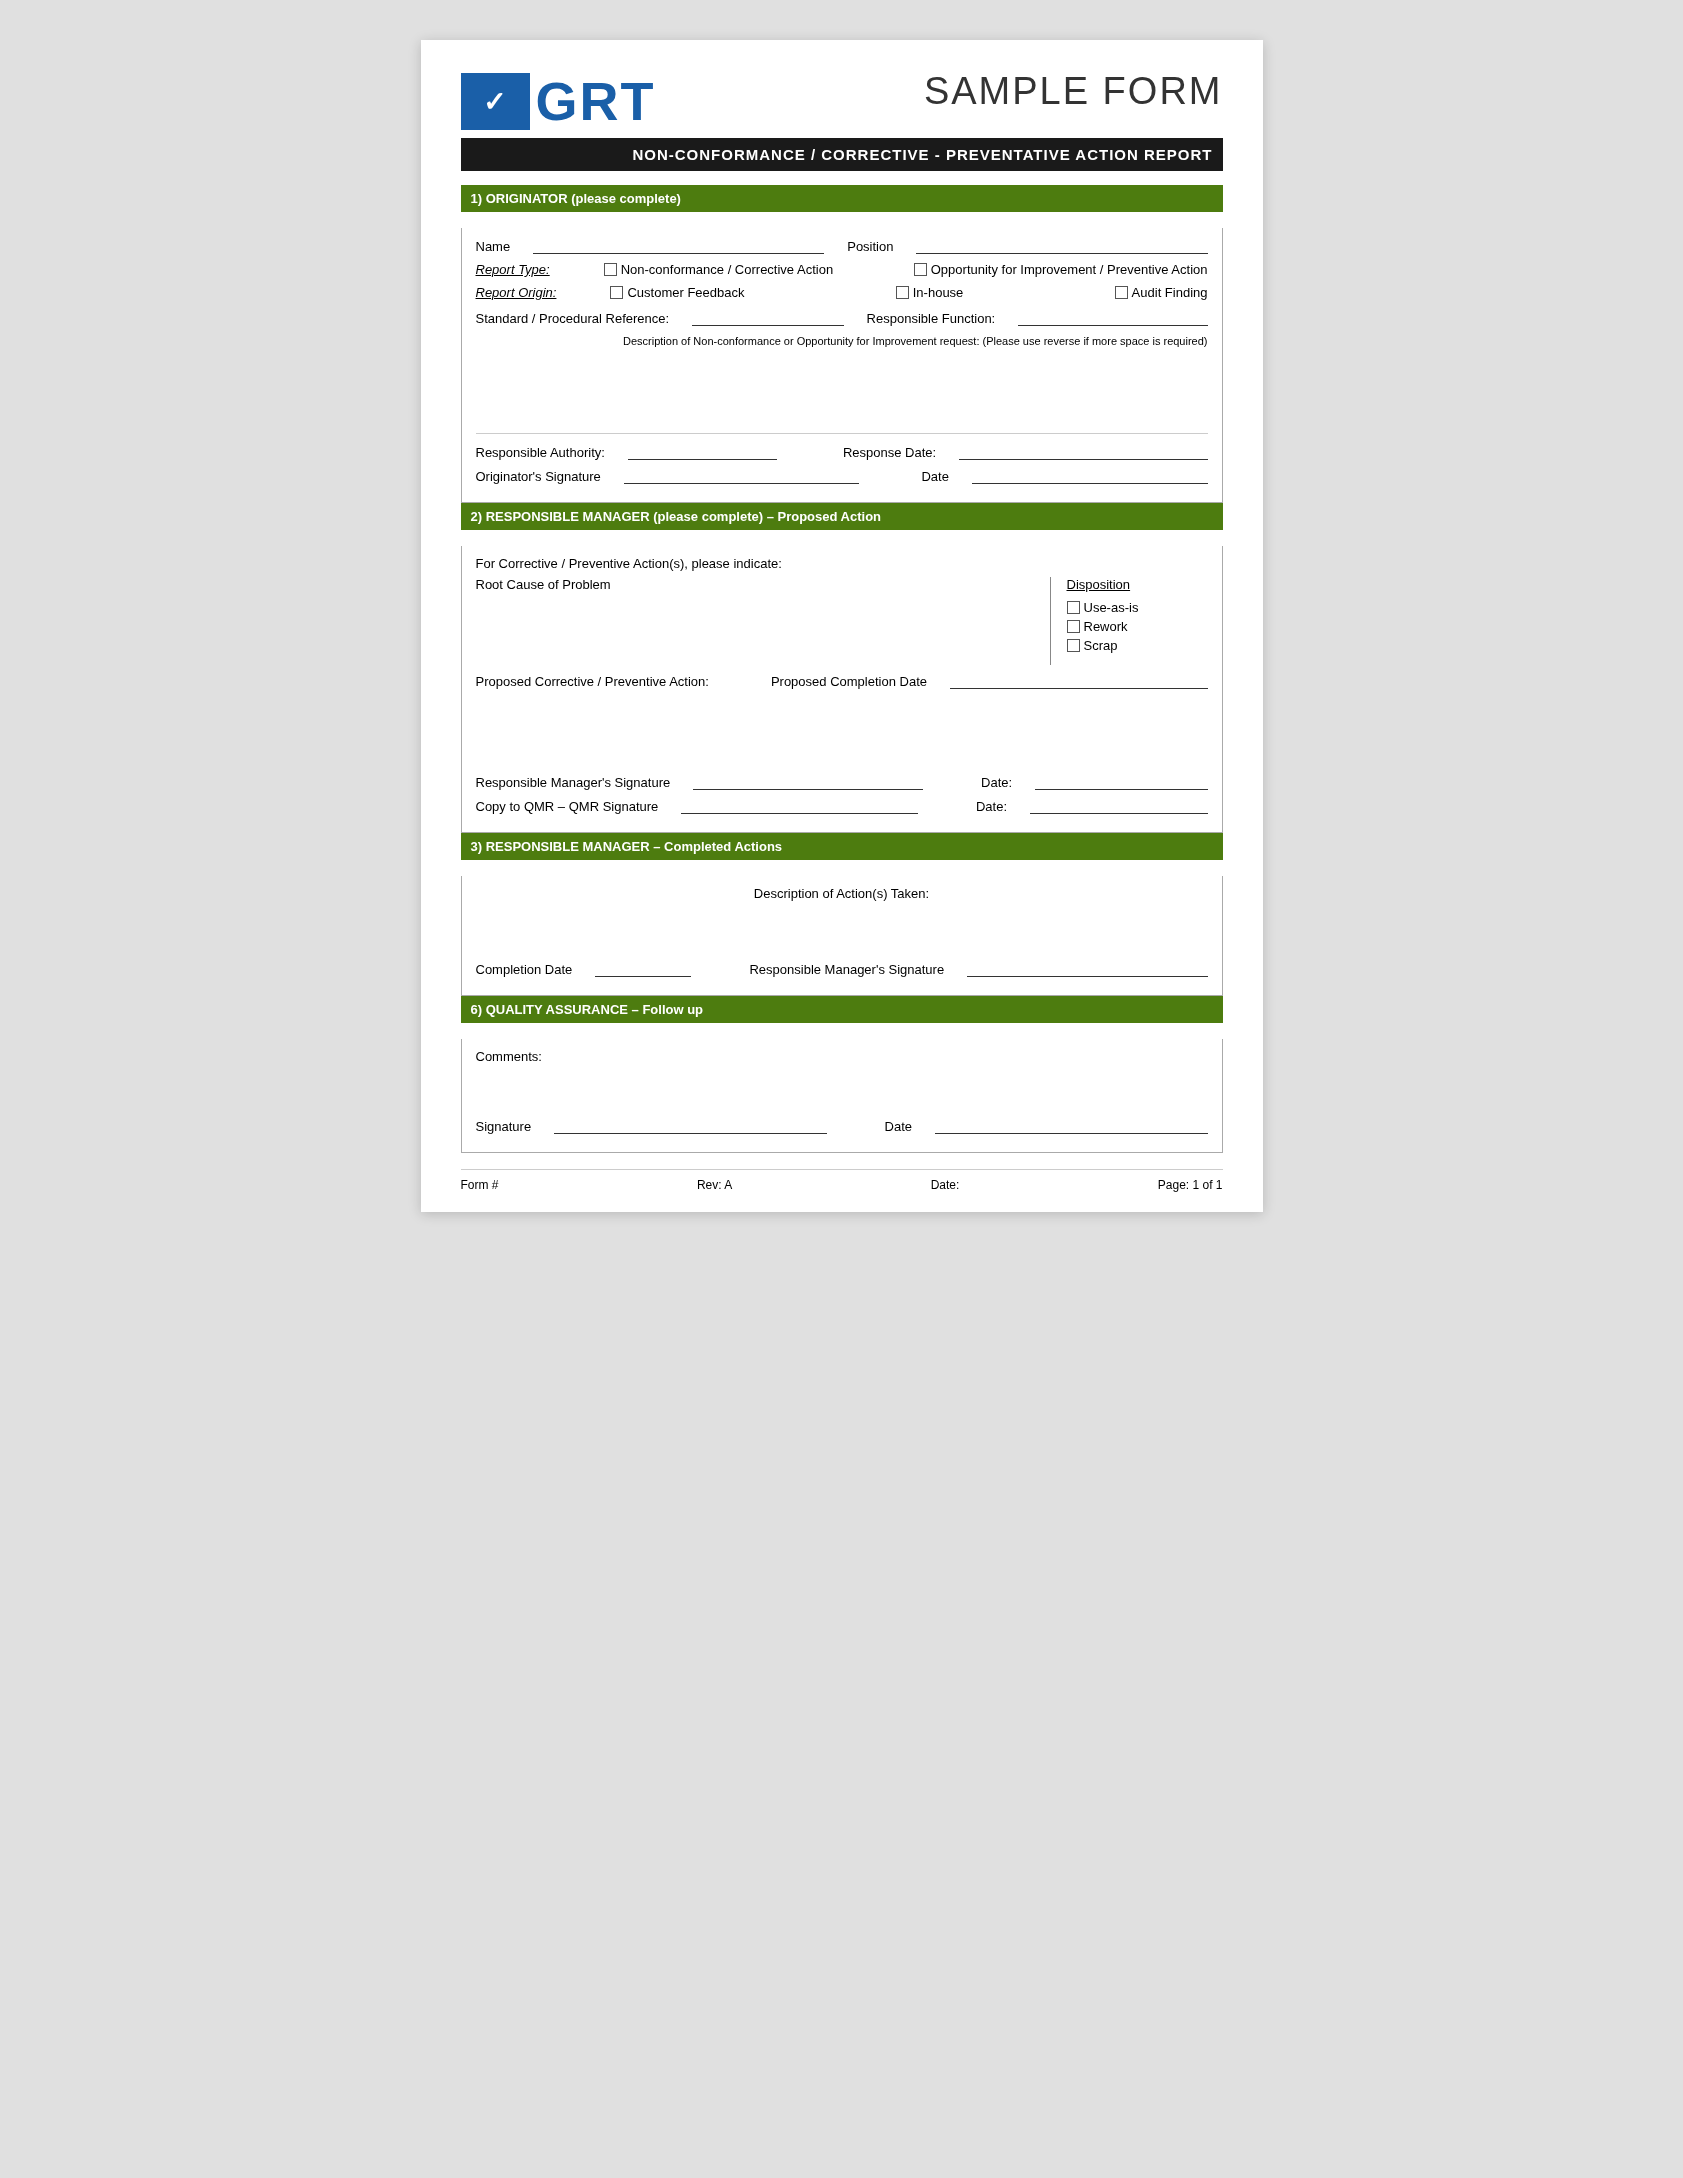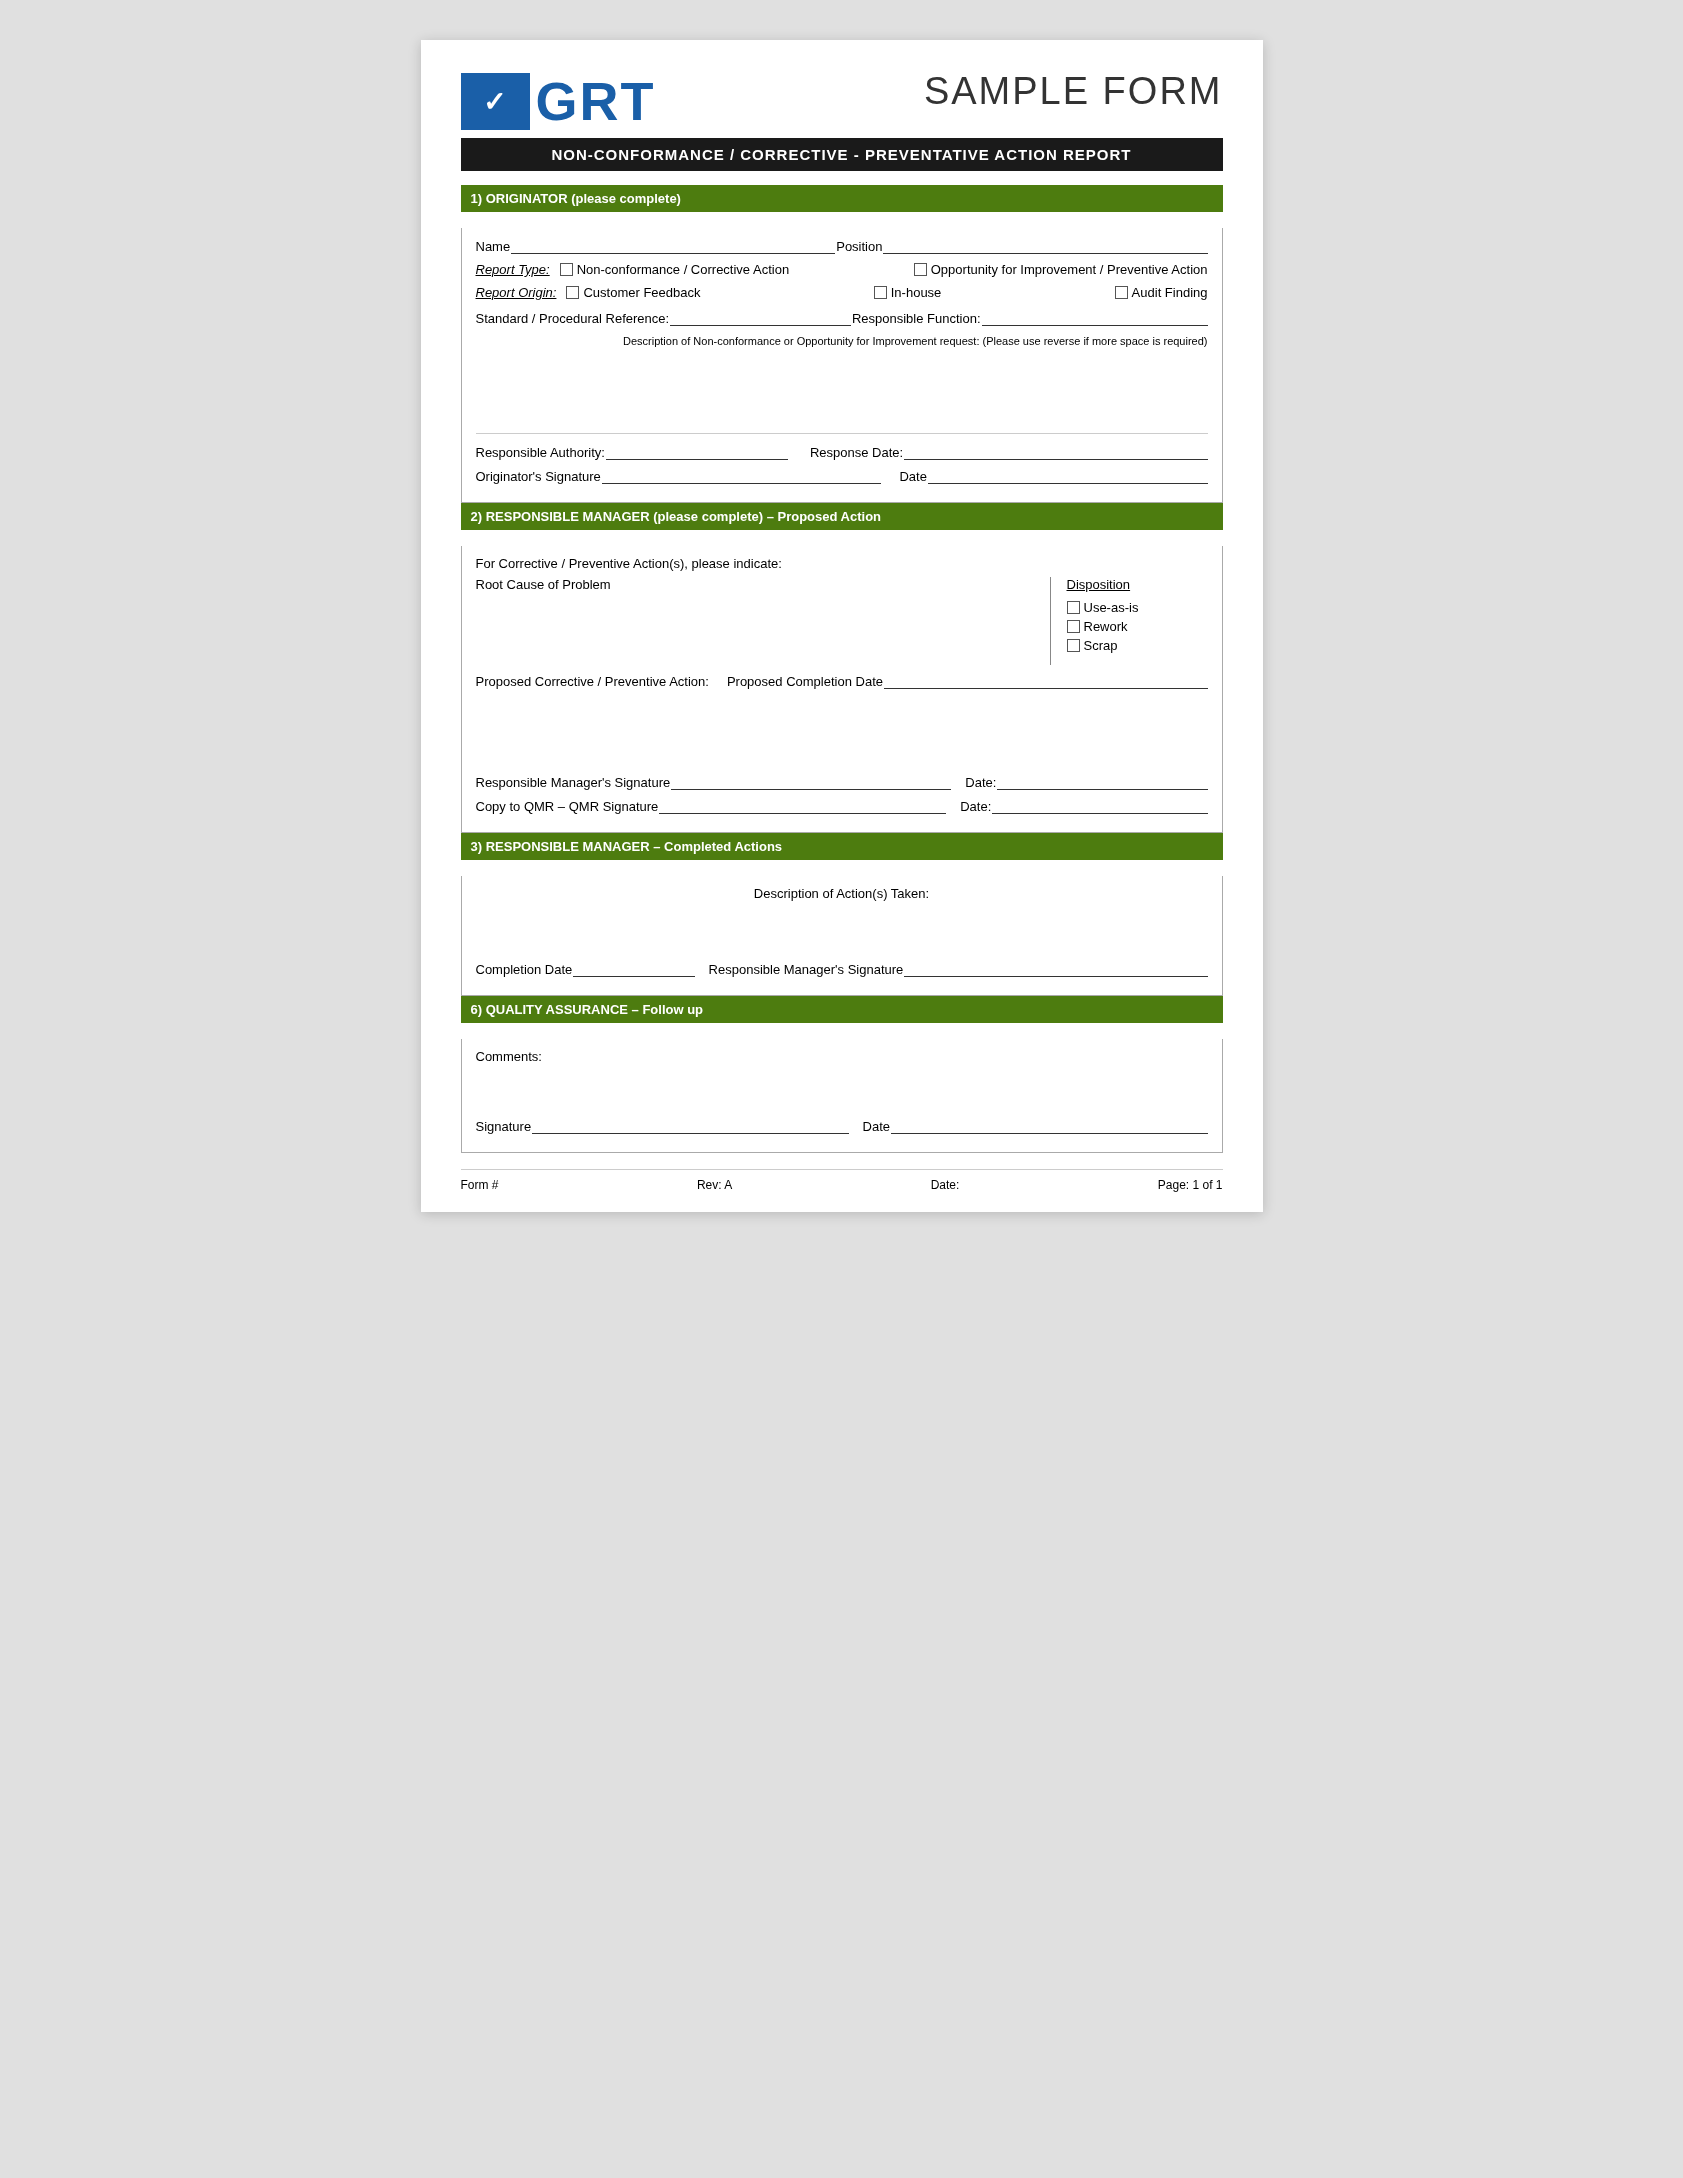--- a/index.html
+++ b/index.html
@@ -51,21 +51,21 @@
     .sample-form-title {
       font-size: 38px;
       font-weight: 300;
       color: #333;
       text-align: right;
       letter-spacing: 2px;
     }
     .main-title-bar {
       background: #1a1a1a;
       color: #fff;
-      text-align: center;
+      text-align: right;
       font-size: 15px;
       font-weight: bold;
       padding: 8px 10px;
       letter-spacing: 1px;
       margin-bottom: 14px;
       margin-top: 6px;
     }
     .section-header {
       background: #4d7c0f;
       color: #fff;
@@ -77,21 +77,21 @@
     .section-body {
       border: 1px solid #aaa;
       border-top: none;
       padding: 10px 14px 10px 14px;
       margin-bottom: 0;
     }
     .form-row {
       display: flex;
       align-items: flex-end;
       margin-bottom: 8px;
-      gap: 1px;
+      gap: 23px;
     }
     .form-label {
       font-size: 13px;
       white-space: nowrap;
     }
     .form-label-italic {
       font-style: italic;
       text-decoration: underline;
       font-size: 13px;
       white-space: nowrap;

